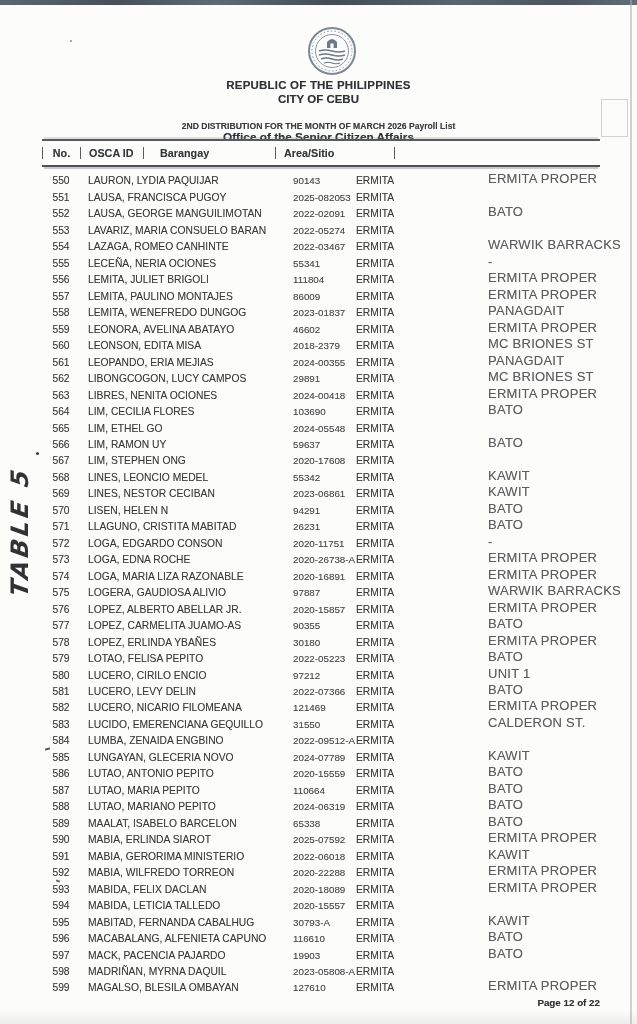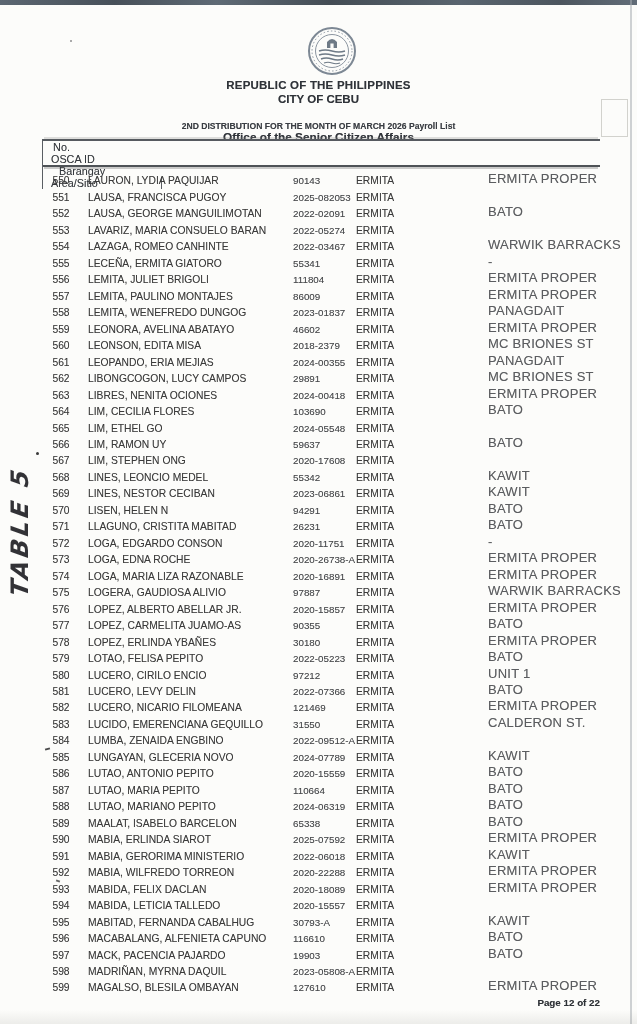--- a/index.html
+++ b/index.html
@@ -27,23 +27,23 @@
   .h-line{position:absolute;left:0;width:637px;text-align:center;color:#2f3339;
     text-shadow:0 0 .5px rgba(70,70,70,.5);}
   .h1{top:79px;font-size:11.5px;font-weight:bold;letter-spacing:.2px;}
   .h2{top:93px;font-size:11.5px;font-weight:bold;}
   .h3{top:106px;font-size:11.8px;font-weight:bold;margin-top:24px;}
   .h4{top:121px;font-size:8.6px;font-weight:bold;color:#3a3e44;}
 
   
   .payroll-table{position:absolute;left:42px;top:139px;width:558px;color:#3b3b3b;
     text-shadow:0 0 .5px rgba(70,70,70,.4);}
-  .thead{display:flex;height:24px;align-items:flex-start;font-weight:normal;font-size:10.8px;color:#34383d;
+  .thead{display:flex;height:24px;align-items:center;font-weight:bold;font-size:10.8px;color:#34383d;
     border-top:2px solid #565a5f;border-bottom:2px solid #4e5256;
-    box-shadow:0 4px 0 -2px rgba(110,110,110,.35), 0 -4px 0 -2px rgba(130,130,130,.25);flex-direction:column;}
+    box-shadow:0 4px 0 -2px rgba(110,110,110,.35), 0 -4px 0 -2px rgba(130,130,130,.25);}
   .th{display:flex;align-items:center;box-sizing:border-box;border-left:1px solid #5a5e63;padding-left:8px;}
   .th.c0{justify-content:center;padding-left:0;}
   .th.c4{border-right:1px solid #5a5e63;}
   .c0{width:38px;}
   .c1{width:205px;}
   .c2{width:63px;}
   .c3{width:132px;padding-left:16px;}
   .c4{width:120px;}
   .tbody{padding-top:3px;}
   .tr{display:flex;height:16.48px;align-items:flex-end;font-size:10.3px;}
@@ -130,21 +130,21 @@
       </div>
       <div class="tr">
         <div class="td c0">554</div>
         <div class="td c1">LAZAGA, ROMEO CANHINTE</div>
         <div class="td c2">2022-03467</div>
         <div class="td c3">ERMITA</div>
         <div class="td c4">WARWIK BARRACKS</div>
       </div>
       <div class="tr">
         <div class="td c0">555</div>
-        <div class="td c1">LECEÑA, ERMITA GIATORO</div>
+        <div class="td c1">LECEÑA, NERIA OCIONES</div>
         <div class="td c2">55341</div>
         <div class="td c3">ERMITA</div>
         <div class="td c4">-</div>
       </div>
       <div class="tr">
         <div class="td c0">556</div>
         <div class="td c1">LEMITA, JULIET BRIGOLI</div>
         <div class="td c2">111804</div>
         <div class="td c3">ERMITA</div>
         <div class="td c4">ERMITA PROPER</div>

